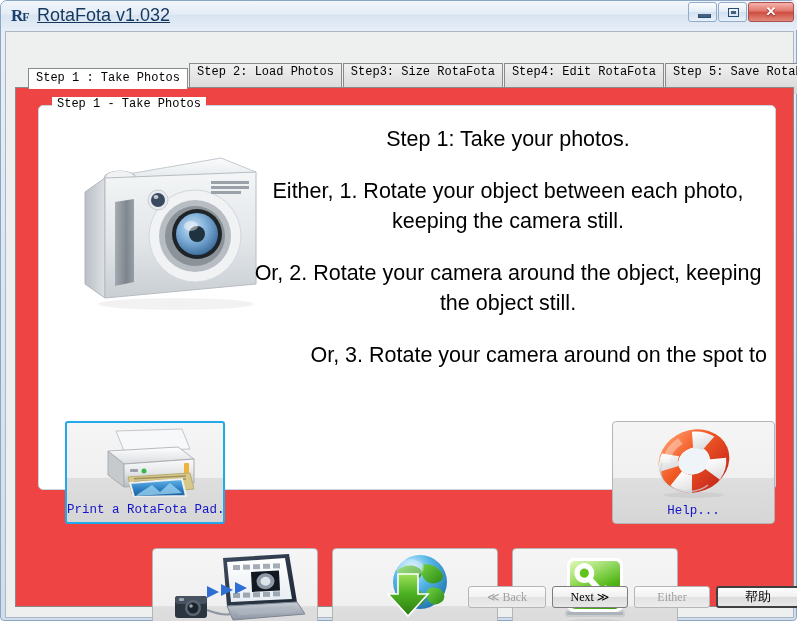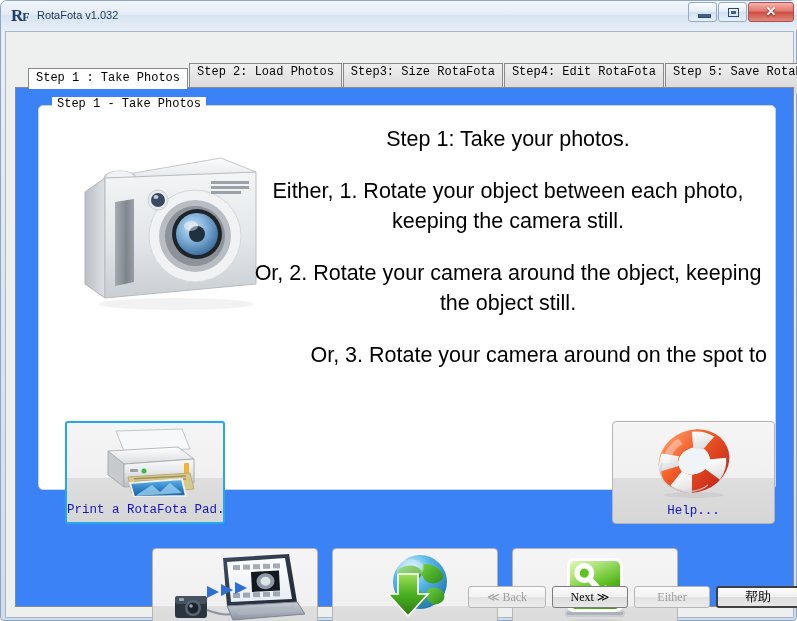--- a/index.html
+++ b/index.html
@@ -54,24 +54,25 @@
     font-size: 17px;
     font-weight: bold;
     color: #1c3f6e;
     letter-spacing: -1px;
     line-height: 19px;
   }
   .title-icon .small { font-size: 12px; }
   .title-text {
     position: absolute;
     left: 36px; top: 5px;
-    font-size: 11px;
+    font-size: 18px;
     color: #15385f;
     line-height: 19px;
     white-space: nowrap;
+    text-decoration: underline;
   }
   .win-buttons {
     position: absolute;
     right: 4px; top: 1px;
     display: flex;
     gap: 1px;
   }
   .win-btn {
     width: 29px; height: 20px;
     border: 1px solid #93abc6;
@@ -140,21 +141,21 @@
     z-index: 3;
   }
 
   
   .tabpage {
     position: absolute;
     left: 9px; top: 55px;
     width: 779px;
     height: 520px;
     box-sizing: border-box;
-    background: #3b82f6;
+    background: #ef4444;
     border: 1px solid #8a8a8a;
   }
 
   
   .groupbox {
     position: absolute;
     left: 22px; top: 17px;
     width: 738px;
     height: 385px;
     box-sizing: border-box;

